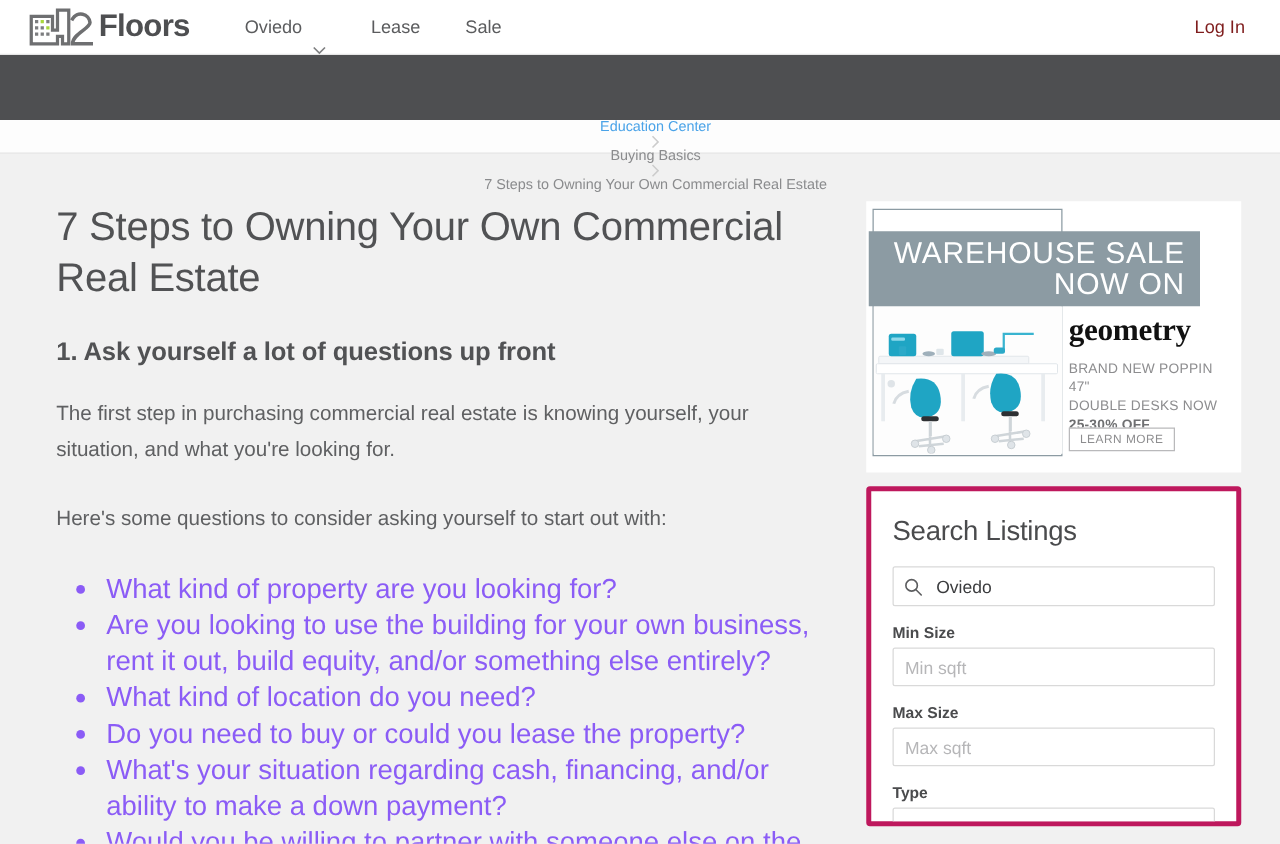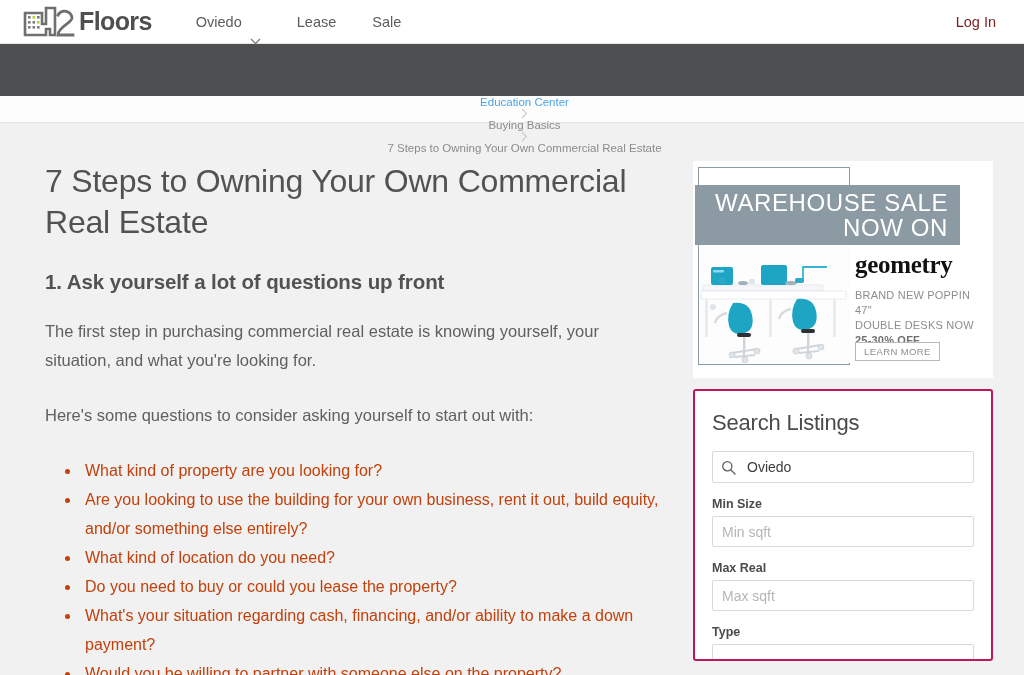--- a/index.html
+++ b/index.html
@@ -125,23 +125,23 @@
     line-height: 29px;
     color: #5f6062;
     margin: 0 0 26px 0;
   }
   ul.qlist {
     margin: 0;
     padding-left: 36px;
     list-style: disc;
   }
   ul.qlist li {
-    font-size: 16px;
+    font-size: 22px;
     line-height: 29px;
-    color: #c2410c;
+    color: #8b5cf6;
     margin-bottom: 0px;
     padding-left: 4px;
   }
 
   
   .ad {
     width: 300px;
     height: 217px;
     background: #ffffff;
     position: relative;
@@ -202,21 +202,21 @@
     color: #8d8d8f;
     letter-spacing: 0.4px;
     cursor: pointer;
     background: #fff;
   }
 
   
   .searchcard {
     margin-top: 11px;
     background: #ffffff;
-    border: 2px solid #be185d;
+    border: 4px solid #be185d;
     border-radius: 3px;
     padding: 19px 17px 18px 17px;
     height: 272px;
     overflow: hidden;
   }
   .searchcard h3 {
     font-size: 22px;
     font-weight: 400;
     color: #4a4b4d;
     margin: 0 0 15px 0;
@@ -431,21 +431,21 @@
             <circle cx="6.3" cy="6.3" r="4.6" fill="none" stroke="#5c5d5f" stroke-width="1.3"></circle>
             <path d="M9.8 9.8 L14 14" stroke="#5c5d5f" stroke-width="1.3" stroke-linecap="round"></path>
           </svg>
         </span>
         <input class="val" type="text" value="Oviedo" style="">
       </div>
 
       <label class="fieldlabel">Min Size</label>
       <input class="field" type="text" placeholder="Min sqft" style="">
 
-      <label class="fieldlabel">Max Real</label>
+      <label class="fieldlabel">Max Size</label>
       <input class="field" type="text" placeholder="Max sqft" style="">
 
       <label class="fieldlabel">Type</label>
       <div class="selectwrap">
         <input class="field" type="text" readonly="" value="" style="">
         <span class="chev">
           <svg width="14" height="9" viewBox="0 0 14 9">
               <path d="M1 1 L7 7 L13 1" fill="none" stroke="#4a4b4d" stroke-width="1.6"></path>
             </svg>
         </span>

